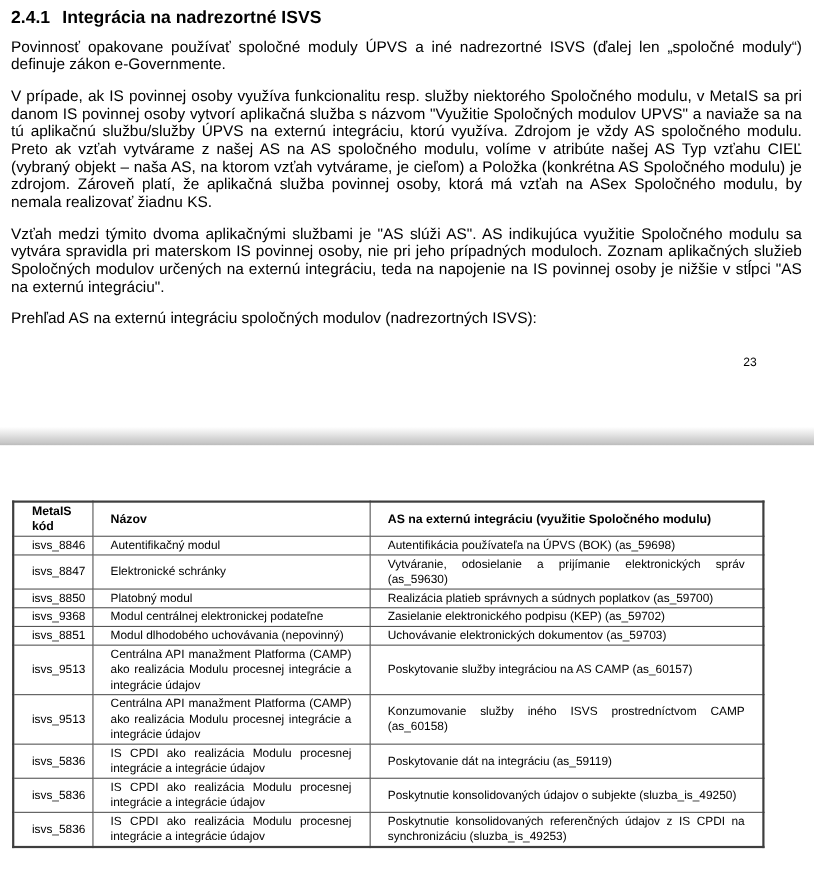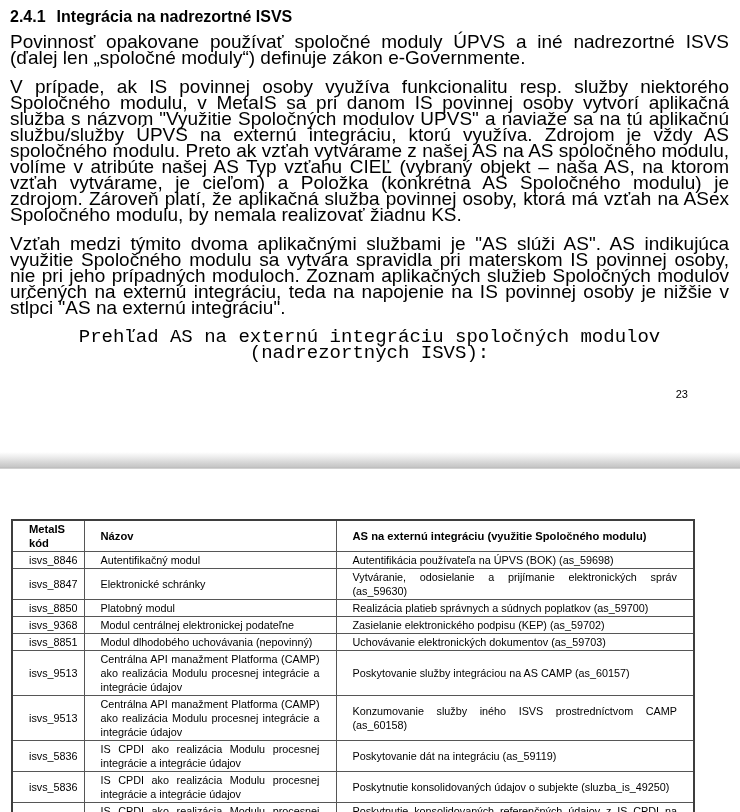--- a/index.html
+++ b/index.html
@@ -19,29 +19,28 @@
   }
   .section-heading {
     font-size: 16px;
     font-weight: bold;
     margin: 0 0 8px 0;
   }
   .section-heading .sec-num {
     margin-right: 11px;
   }
   .body-par {
-    font-size: 19px;
+    font-size: 14px;
     line-height: 16px;
     text-align: justify;
     margin: 0 0 13px 0;
   }
   .body-par.no-just {
-    text-align: center;
+    text-align: left;
     margin-bottom: 0;
-    font-family: Liberation Mono, monospace;
   }
   .page-number {
     font-size: 11px;
     text-align: right;
     padding-right: 41px;
     margin-top: 27px;
   }
   .page-separator {
     height: 17px;
     margin-top: 52px;

